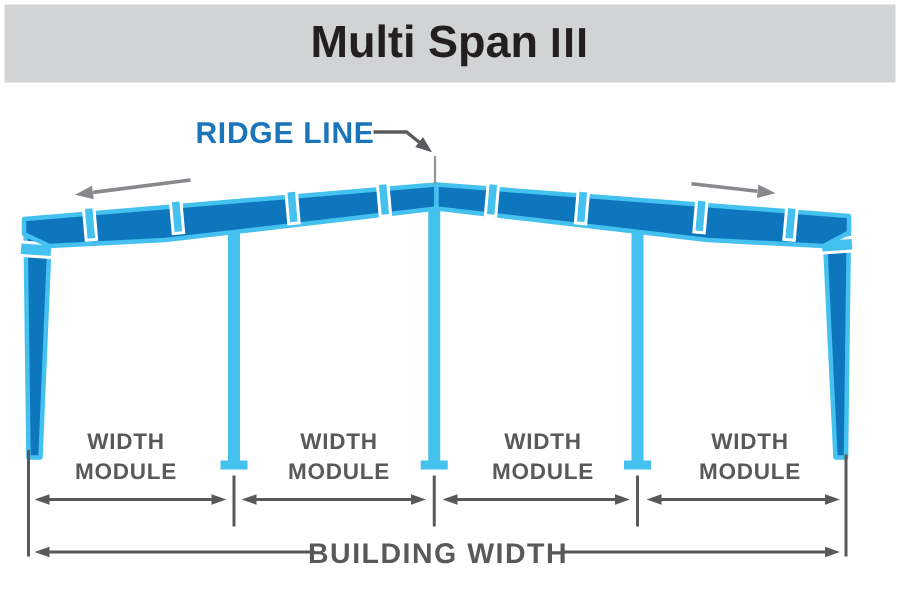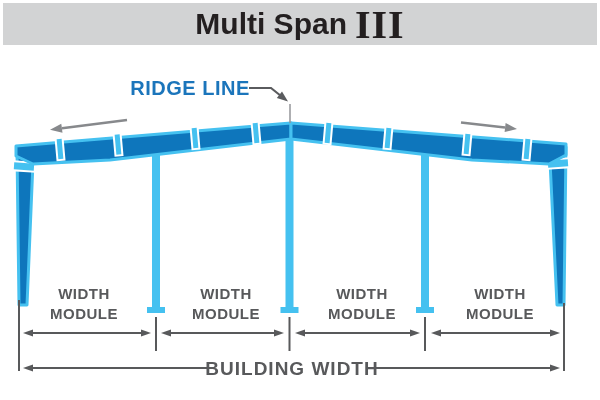--- a/index.html
+++ b/index.html
@@ -1,21 +1,21 @@
 <!DOCTYPE html>
 <html><head>
 <meta charset="utf-8">
 <style>
   html,body{margin:0;padding:0;background:#fff;}
   .page{position:relative;width:600px;height:400px;background:#ffffff;overflow:hidden;
         font-family:"Liberation Sans",sans-serif;}
-  .title-bar{position:absolute;top:3px;left:3px;width:594px;height:42px;background:#d2d3d4;
+  .title-bar{position:absolute;top:3px;left:3px;width:594px;height:52px;background:#d2d3d4;
              display:flex;align-items:center;justify-content:center;}
   .title-text{font-size:30px;font-weight:bold;color:#231f20;letter-spacing:0px;}
-  .title-numeral{font-family:Liberation Serif, serif;font-weight:bold;font-size:40px;
+  .title-numeral{font-family:Liberation Sans, sans-serif;font-weight:bold;font-size:28px;
                  color:#231f20;margin-left:8px;letter-spacing:1px;}
   .diagram{position:absolute;left:0;top:50px;width:600px;height:350px;}
   
   .dark-member{fill:#0e76bc;stroke:#45c1f0;stroke-width:3;stroke-linejoin:round;}
   .light-member{fill:#45c1f0;}
   .clip{fill:#45c1f0;stroke:#ffffff;stroke-width:2;}
   .slope-arrow{stroke:#87898c;stroke-width:2.5;fill:none;}
   .slope-head{fill:#87898c;stroke:none;}
   .leader{stroke:#5a5b5e;stroke-width:2.2;fill:none;}
   .leader-head{fill:#5a5b5e;stroke:none;}

